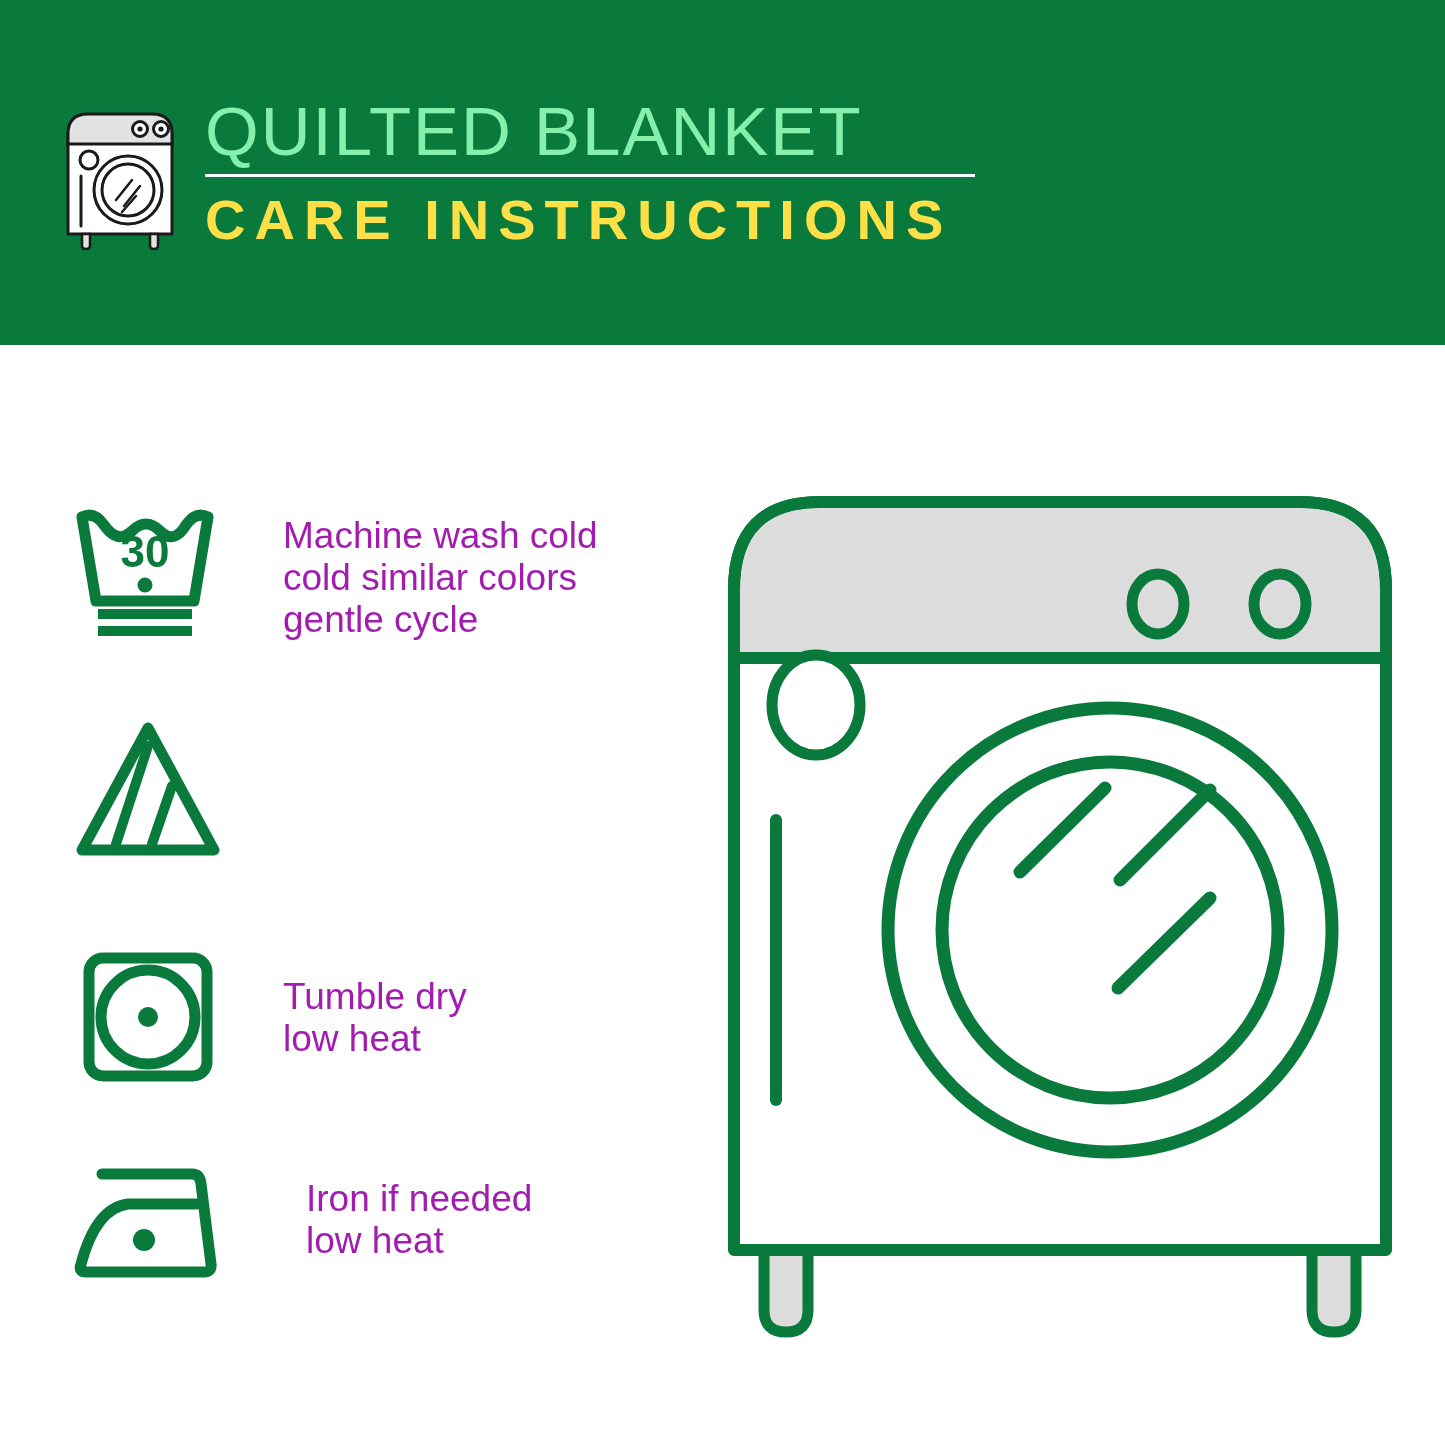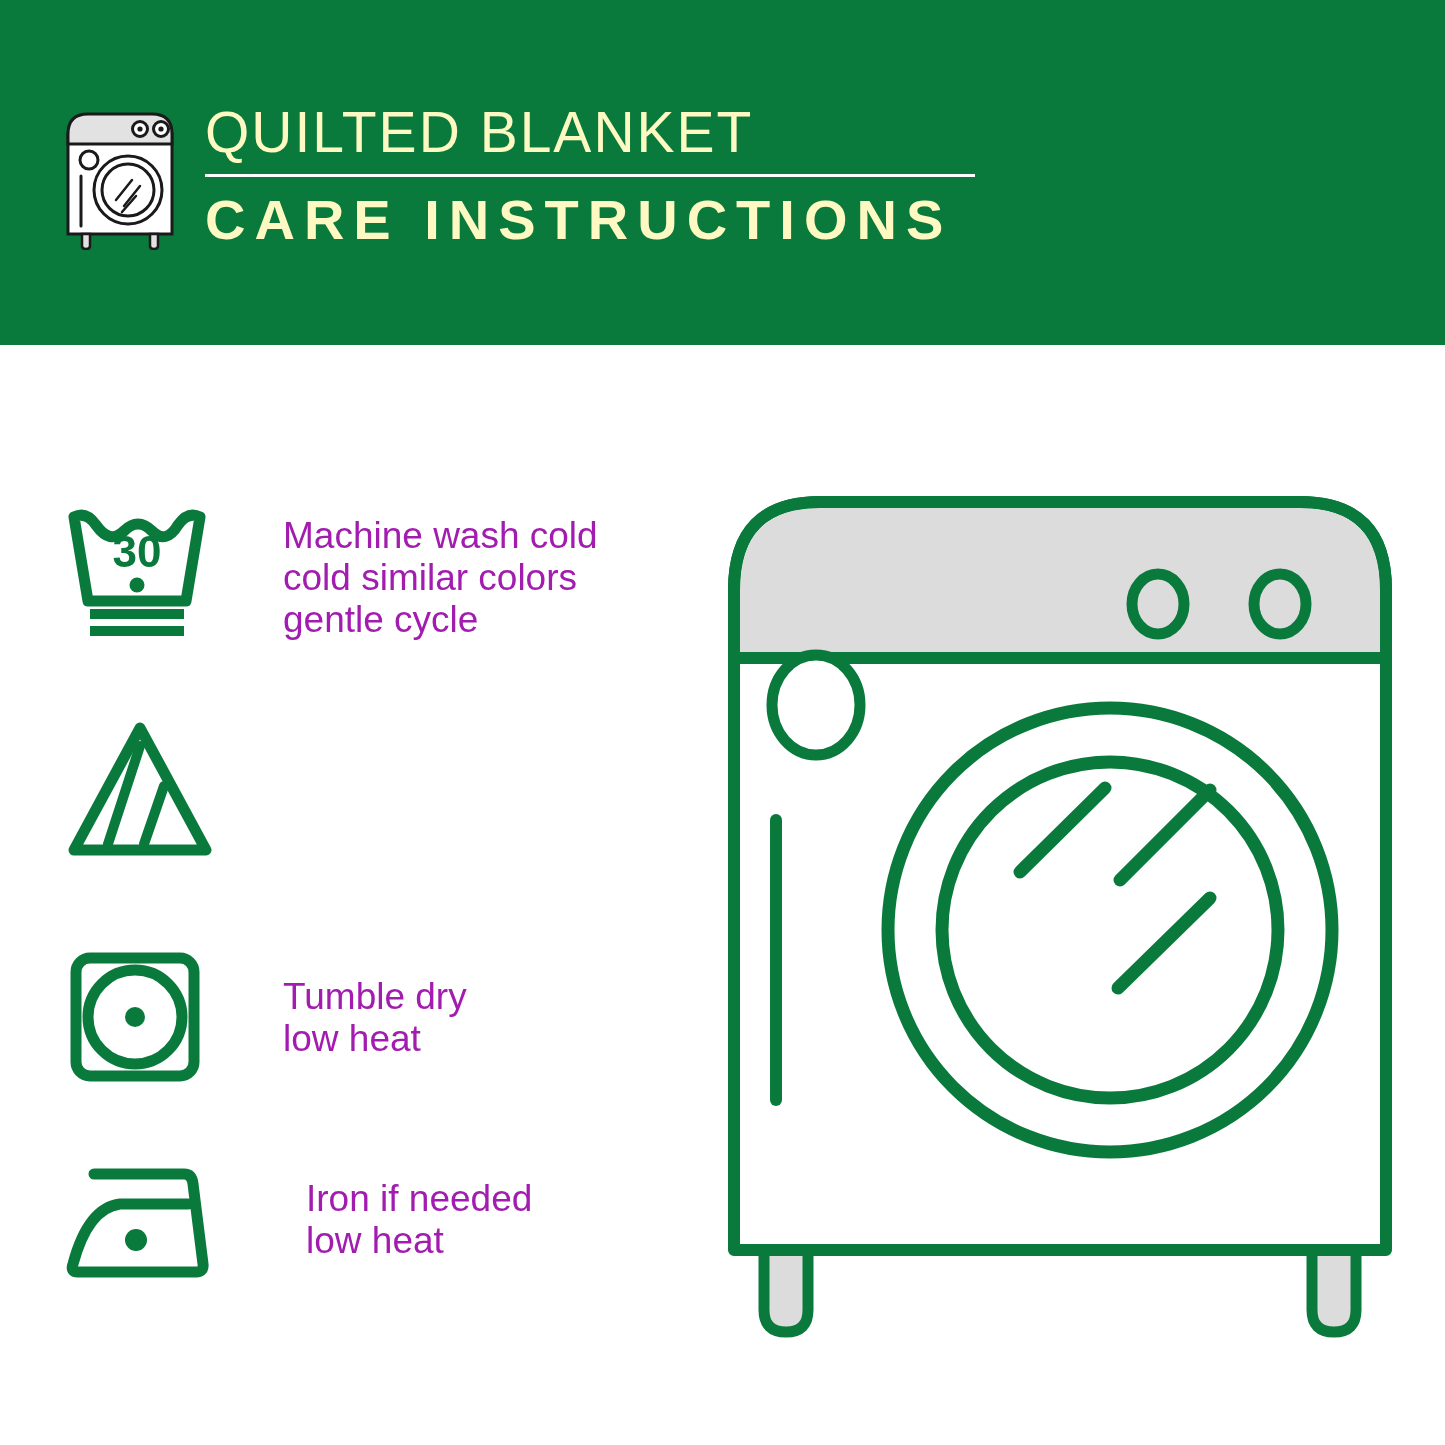--- a/index.html
+++ b/index.html
@@ -28,55 +28,56 @@
     position: absolute;
     left: 62px; top: 104px;
     width: 124px; height: 146px;
   }
   #header-text-block {
     position: absolute;
     left: 205px; top: 96px;
     width: 790px;
   }
   #title-main {
-    color: #fef9c3;
-    font-size: 57px;
+    color: #86efac;
+    font-size: 69px;
     font-weight: 300;
     letter-spacing: 2px;
     line-height: 72px;
     white-space: nowrap;
   }
   #title-divider {
     width: 770px;
     height: 3px;
     background: #ffffff;
     margin-top: 6px;
     margin-bottom: 10px;
   }
   #title-sub {
-    color: #fef9c3;
+    color: #fde047;
     font-size: 56px;
     font-weight: 600;
     letter-spacing: 9px;
     line-height: 66px;
     white-space: nowrap;
   }
 
   
   .care-row {
     position: absolute;
     left: 60px;
     width: 630px;
     display: flex;
     align-items: flex-start;
   }
   .care-symbol {
     width: 175px;
     flex: 0 0 175px;
     display: flex;
+    justify-content: center;
     align-items: flex-start;
   }
   .care-text {
     color: #a21caf;
     font-size: 37px;
     line-height: 42px;
     font-weight: 400;
     padding-left: 48px;
     letter-spacing: 0px;
   }

